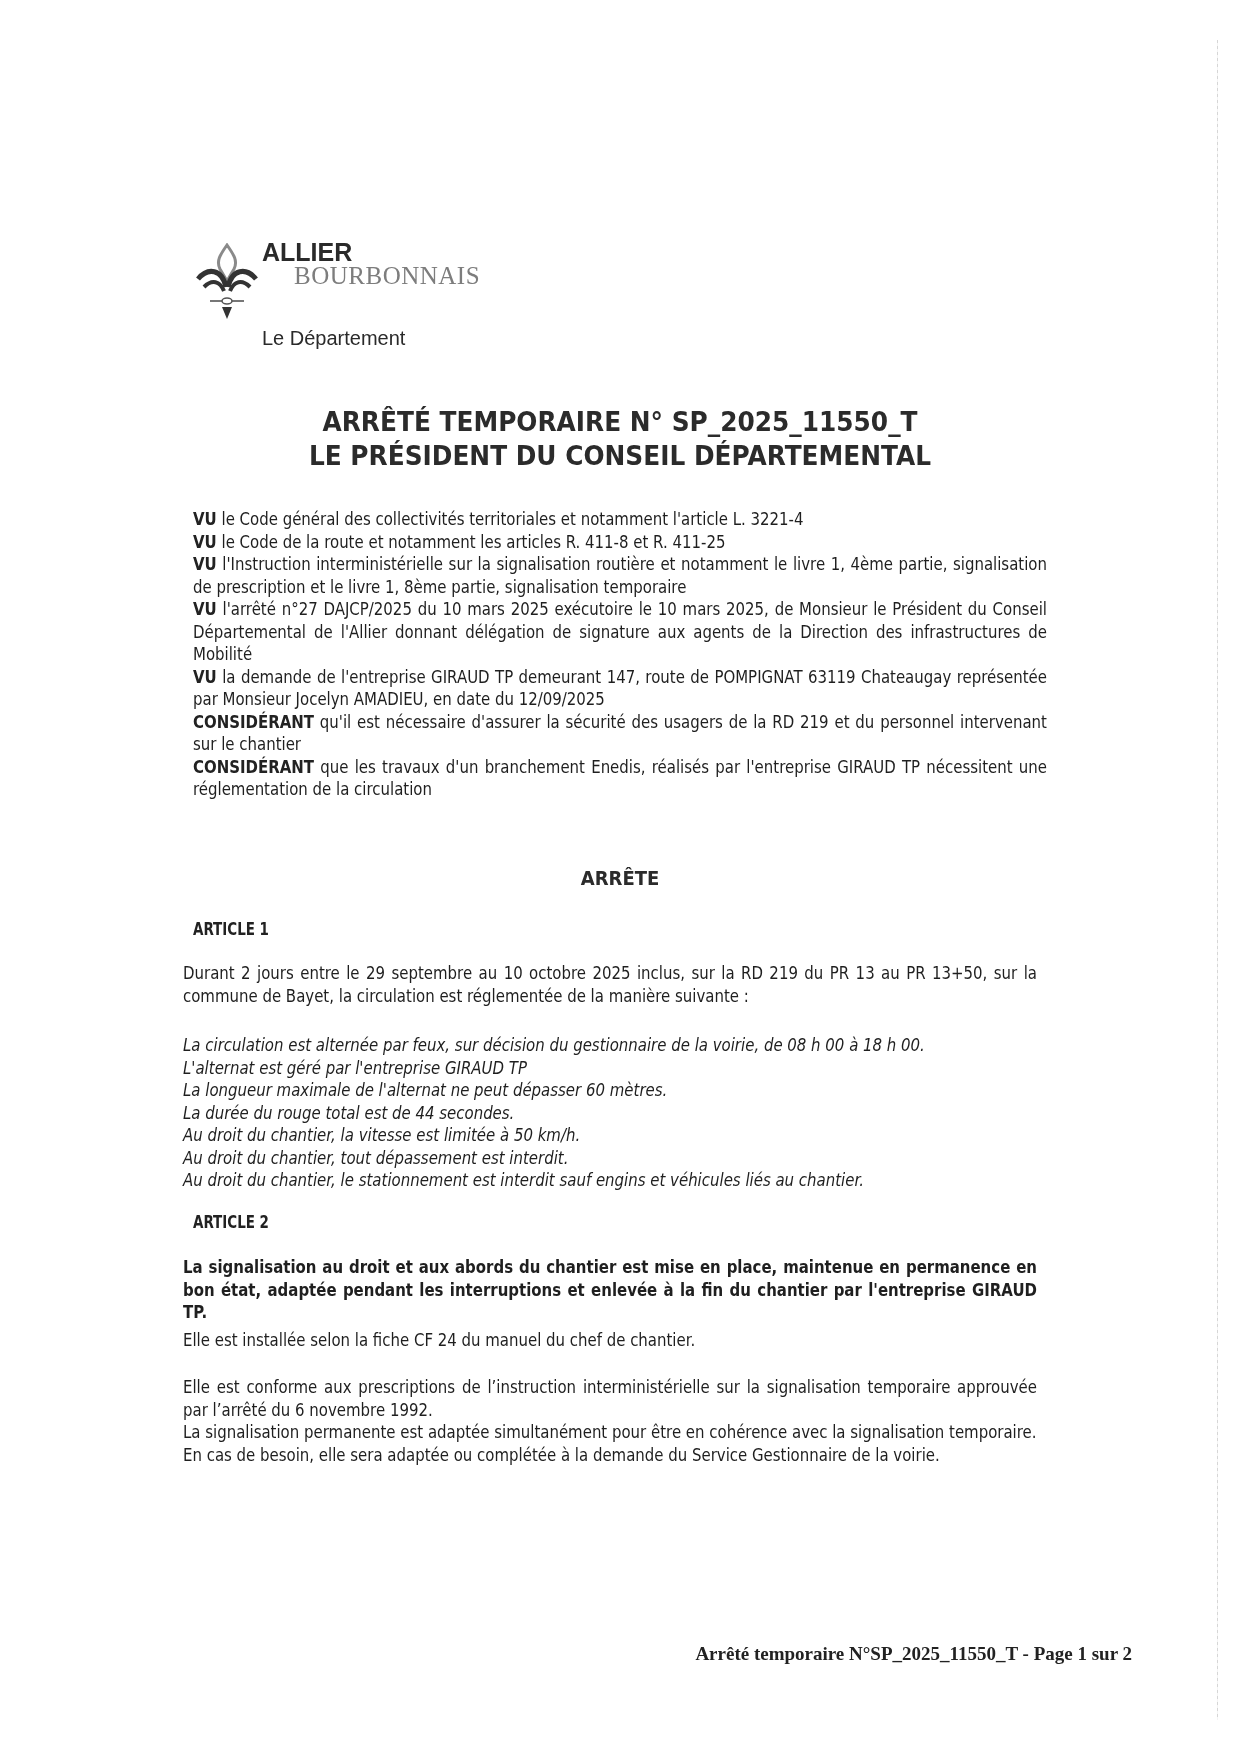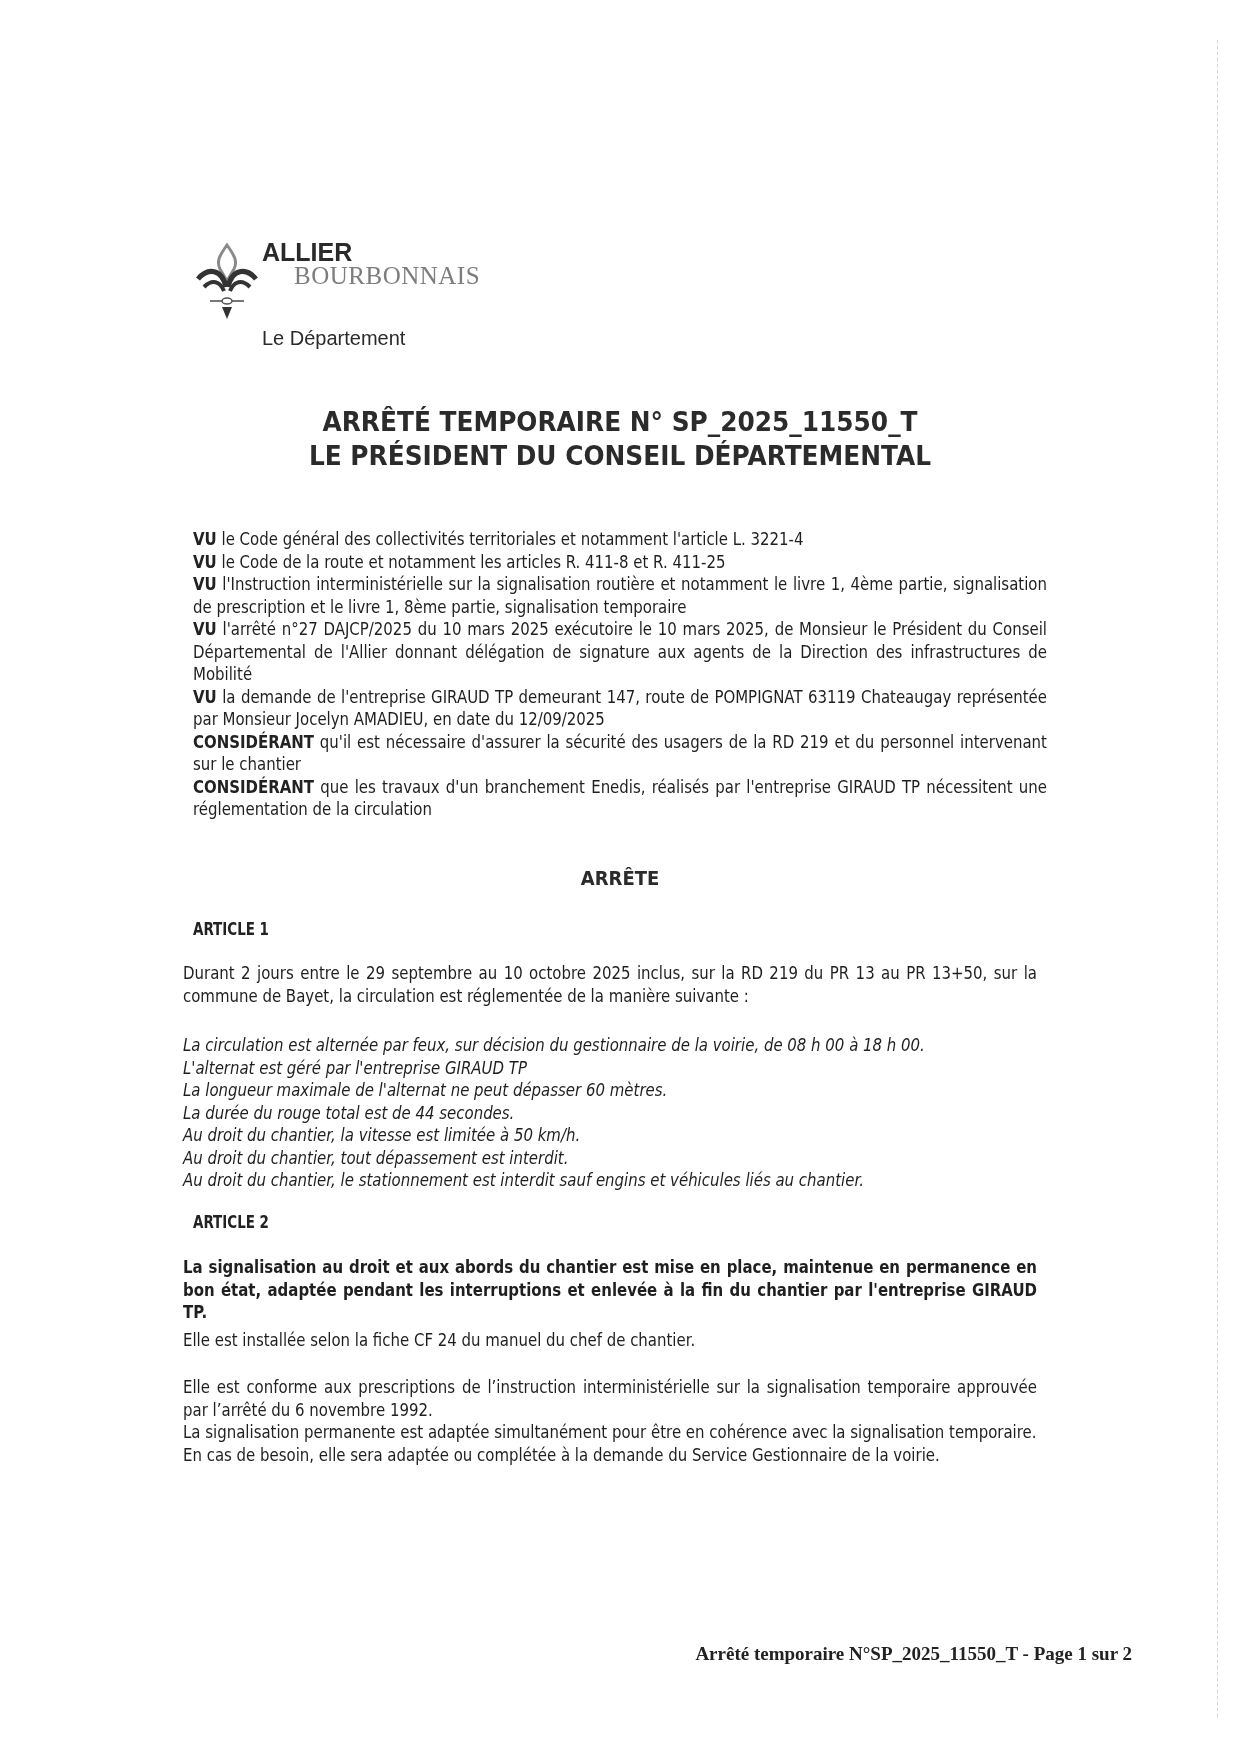--- a/index.html
+++ b/index.html
@@ -18,21 +18,21 @@
   .logo .l2 { position: absolute; left: 66px; top: 28px; font-family: "Liberation Serif", serif; font-size: 25px; color: #7d7d7d; letter-spacing: 0.5px; line-height: 26px; margin-left: 32px; }
   .logo .l3 { position: absolute; left: 66px; top: 58px; font-family: Liberation Sans, sans-serif; font-size: 20px; color: #2a2a2a; line-height: 18px; margin-top: 36px; }
 
   .title { position: absolute; left: 0; width: 1240px; text-align: center; font-weight: bold; font-size: 27px; letter-spacing: 0px; color: #2b2b2b; font-family: "DejaVu Sans", sans-serif; transform: scaleX(0.92); transform-origin: 620px 0; }
   .t1 { top: 406px; }
   .t2 { top: 440px; }
 
   .body { position: absolute; left: 183px; width: 854px; font-size: 17.4px; line-height: 22.5px; font-family: "DejaVu Sans", sans-serif; }
   .body p { margin: 0; text-align: justify; }
   .cond { transform: scaleX(0.86); transform-origin: 0 0; width: 993px; }
-  .vu { position: absolute; left: 193px; top: 528px; }
+  .vu { position: absolute; left: 193px; top: 508px; }
   b { font-weight: bold; color: #222; }
 
   .arrete { position: absolute; left: 0; width: 1240px; top: 866px; text-align: center; font-weight: bold; font-size: 20px; color: #2b2b2b; font-family: "DejaVu Sans", sans-serif; transform: scaleX(0.9); transform-origin: 620px 0; }
   .art-head { position: absolute; left: 193px; font-weight: bold; font-size: 17.4px; color: #222; transform: scaleX(0.86); transform-origin: 0 0; }
   .a1h { top: 919px; }
   .a2h { top: 1212px; }
   .a1p { top: 962px; }
   .a1list { top: 1034px; font-style: italic; }
   .a2p { top: 1256px; font-weight: bold; }
   .a2p2 { top: 1329px; }

